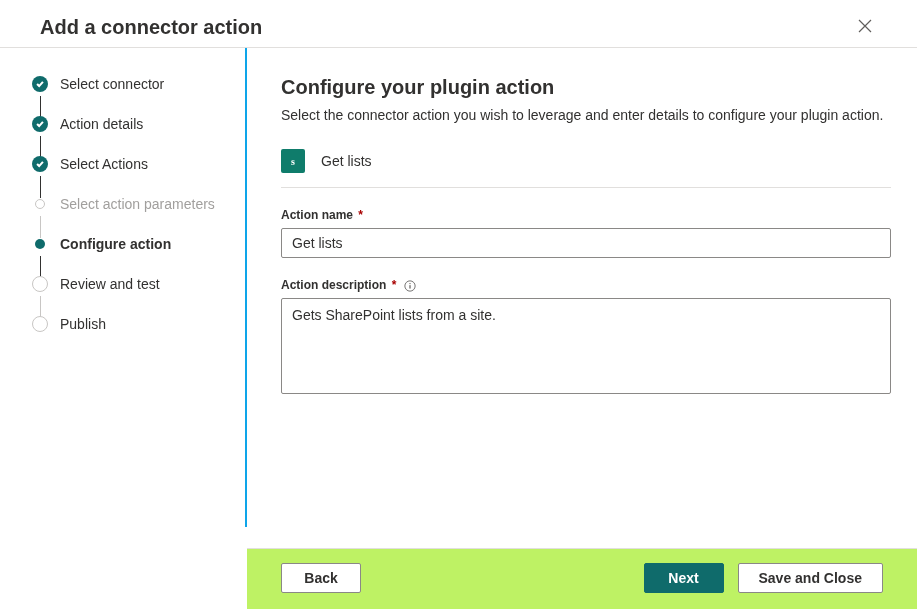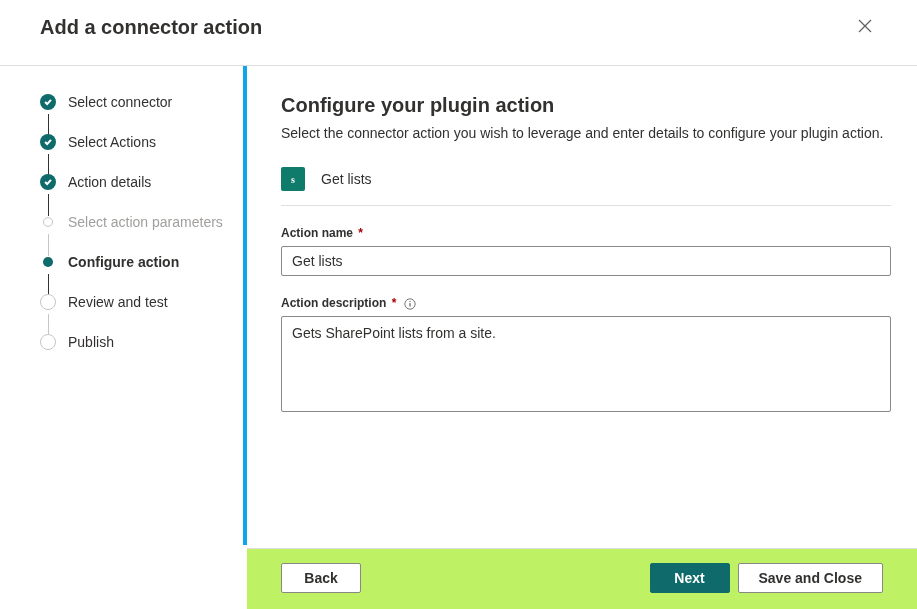--- a/index.html
+++ b/index.html
@@ -13,21 +13,21 @@
       color: #323130;
       width: 917px;
       height: 609px;
       overflow: hidden;
       position: relative;
     }
     .header {
       display: flex;
       justify-content: space-between;
       align-items: center;
-      padding: 14px 40px 24px 40px;
+      padding: 14px 40px 6px 40px;
       border-bottom: 1px solid #e1dfdd;
     }
     .header-title {
       font-size: 20px;
       font-weight: 600;
       color: #323130;
     }
     .close-btn {
       background: none;
       border: none;
@@ -41,22 +41,22 @@
     .close-btn svg {
       width: 16px;
       height: 16px;
     }
     .body {
       display: flex;
       height: calc(100% - 130px);
     }
     .sidebar {
       width: 247px;
-      padding: 28px 16px 16px 40px;
-      border-right: 4px solid #0ea5e9;
+      padding: 28px 16px 16px 32px;
+      border-right: 2px solid #0ea5e9;
     }
     .step-list {
       list-style: none;
       position: relative;
     }
     .step-item {
       position: relative;
       padding-left: 28px;
       margin-bottom: 24px;
       display: flex;
@@ -225,21 +225,21 @@
       right: 0;
       padding: 14px 34px 16px 34px;
       border-top: 1px solid #e1dfdd;
       display: flex;
       justify-content: space-between;
       align-items: center;
       background: #bef264;
     }
     .footer-right {
       display: flex;
-      gap: 8px;
+      gap: 14px;
     }
     .btn {
       padding: 6px 20px;
       font-size: 14px;
       font-family: inherit;
       font-weight: 600;
       border-radius: 2px;
       cursor: pointer;
       min-width: 80px;
     }
@@ -278,29 +278,29 @@
             </svg>
         </span>
         <span class="step-label">Select connector</span>
       </li>
       <li class="step-item completed">
         <span class="step-marker">
           <svg viewBox="0 0 12 12">
               <path d="M2.5 6 L5 8.5 L9.5 3.5"></path>
             </svg>
         </span>
-        <span class="step-label">Select Actions</span>
+        <span class="step-label">Action details</span>
       </li>
       <li class="step-item completed">
         <span class="step-marker">
           <svg viewBox="0 0 12 12">
               <path d="M2.5 6 L5 8.5 L9.5 3.5"></path>
             </svg>
         </span>
-        <span class="step-label">Action details</span>
+        <span class="step-label">Select Actions</span>
       </li>
       <li class="step-item pending">
         <span class="step-marker"></span>
         <span class="step-label">Select action parameters</span>
       </li>
       <li class="step-item current">
         <span class="step-marker"></span>
         <span class="step-label">Configure action</span>
       </li>
       <li class="step-item upcoming">

